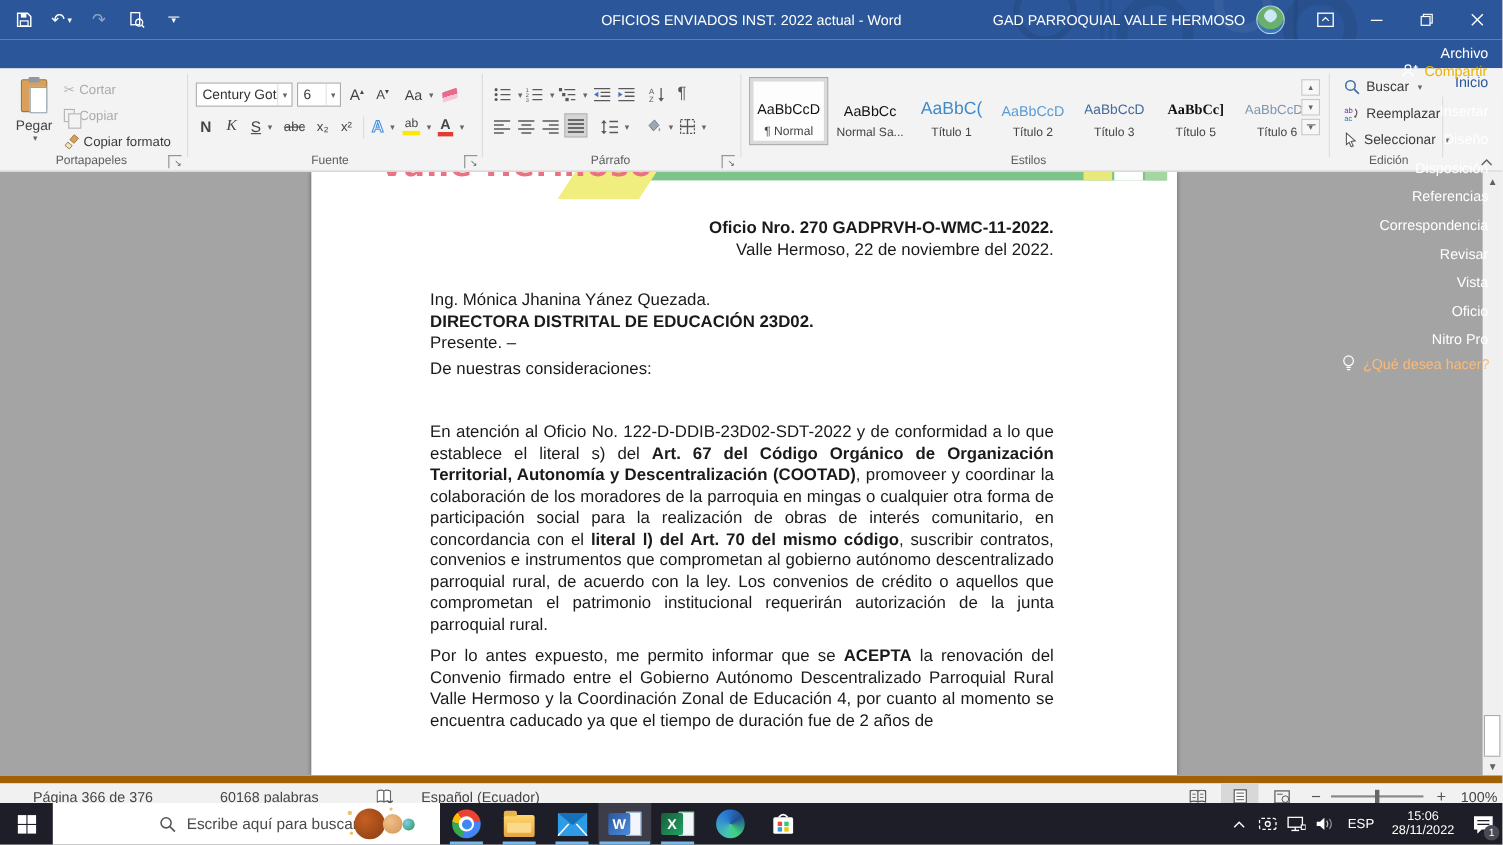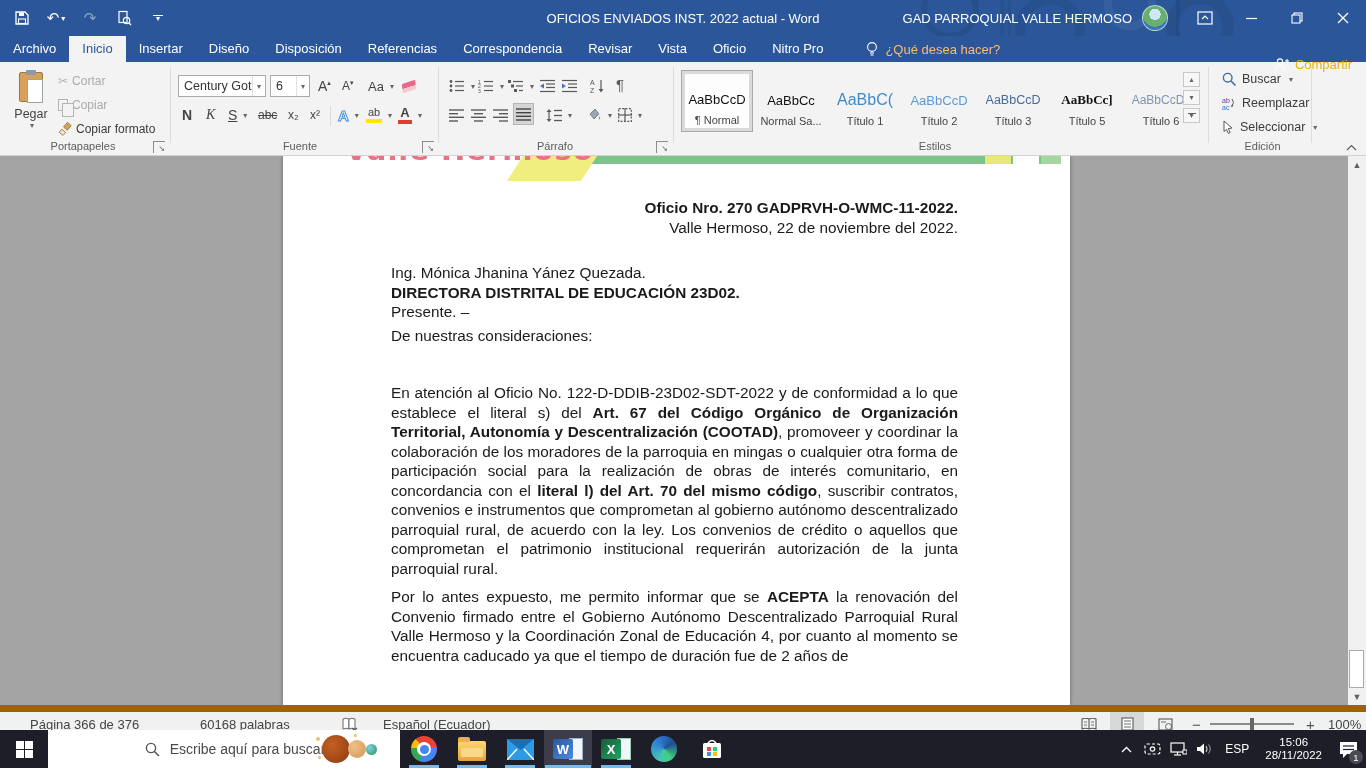--- a/index.html
+++ b/index.html
@@ -18,21 +18,21 @@
   .tb-right{position:absolute;right:0;top:0;height:36px;display:flex;align-items:center;}
   .account{font-size:13px;color:#fff;padding-right:10px;}
   .avatar{width:26px;height:26px;border-radius:50%;margin-right:14px;
     background:radial-gradient(circle at 50% 35%,#cfe8f5 0 28%,#69b06f 29% 62%,#3a77b5 63% 100%);
     border:1px solid rgba(255,255,255,.6);}
   .winbtn{width:46px;height:36px;display:flex;align-items:center;justify-content:center;color:#fff;}
   .tb-deco{position:absolute;left:880px;top:0;width:360px;height:36px;opacity:.5;pointer-events:none;}
 
   
   .tabrow{position:absolute;left:0;top:36px;width:1366px;height:26px;
-    background:var(--titlebar_blue,#2b579a);display:flex;align-items:flex-end;z-index:29;}
+    background:var(--titlebar_blue,#2b579a);display:flex;align-items:flex-end;z-index:29;flex-direction:column;}
   .tab{height:26px;line-height:26px;padding:0 13px;font-size:13px;color:#fff;white-space:nowrap;}
   .tab.active{background:#f3f3f3;color:var(--titlebar_blue,#2b579a);}
   .tellme{height:26px;display:flex;align-items:center;gap:7px;color:#fdba74;font-size:13px;
     padding:0 12px;margin-left:18px;}
   .share{position:absolute;right:14px;top:15px;height:26px;display:flex;align-items:center;
     gap:6px;color:#eab308;font-size:13px;}
 
   
   .ribbon{position:absolute;left:0;top:62px;width:1366px;height:94px;background:#f3f3f3;
     border-bottom:1px solid #d2d2d2;z-index:28;font-size:12px;color:#444;}

